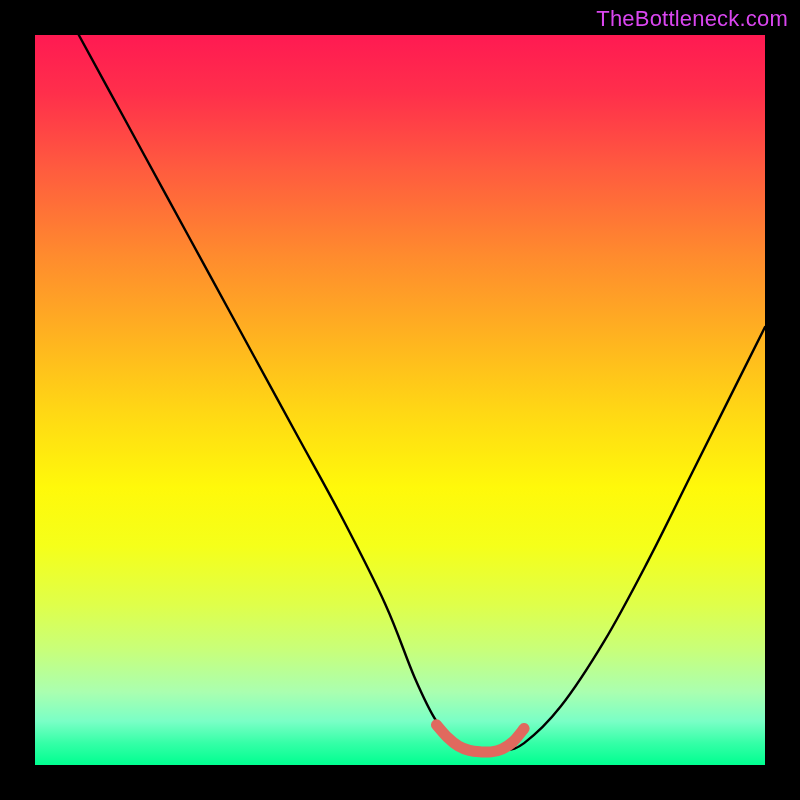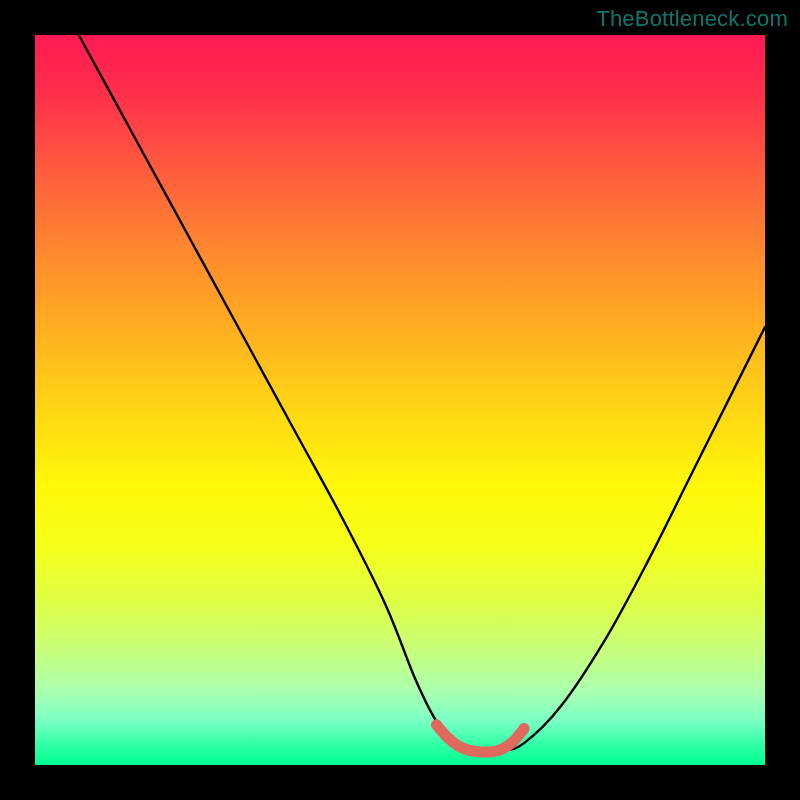--- a/index.html
+++ b/index.html
@@ -37,21 +37,21 @@
       #aaffb0 90%,
       #7affc6 94%,
       #35ffa7 97%,
       #00ff90 100%
     );
   }
   .watermark {
     position: absolute;
     top: 6px;
     right: 12px;
-    color: #0f766e;
+    color: #d946ef;
     font-size: 22px;
     font-weight: 500;
     letter-spacing: 0.2px;
     user-select: none;
   }
   svg.curve {
     position: absolute;
     left: 0;
     top: 0;
     width: 730px;

